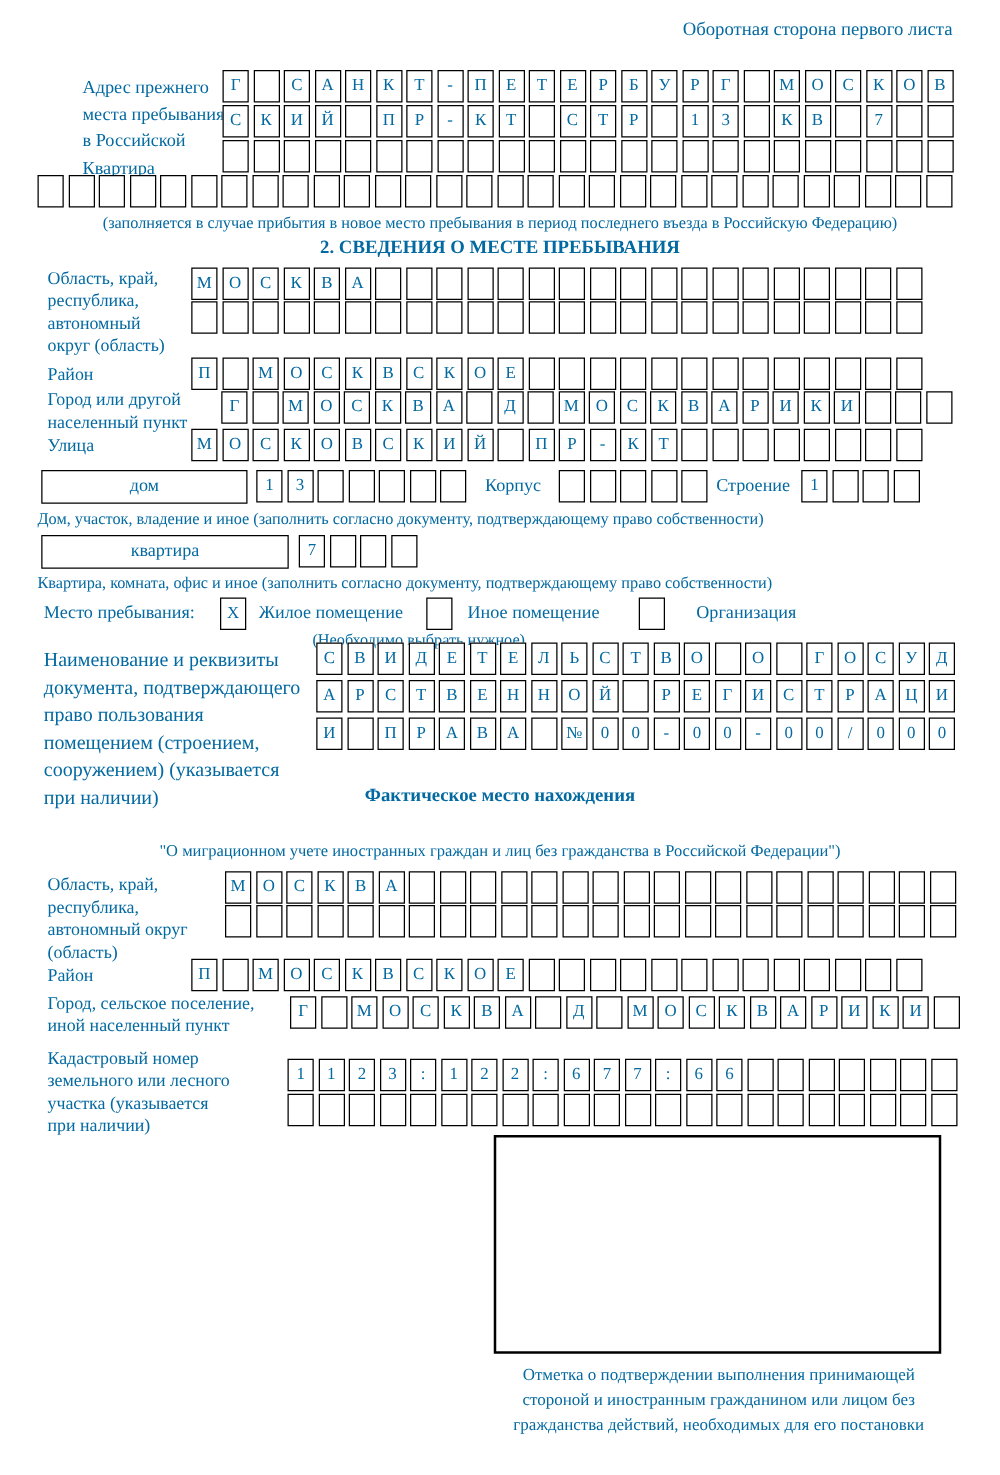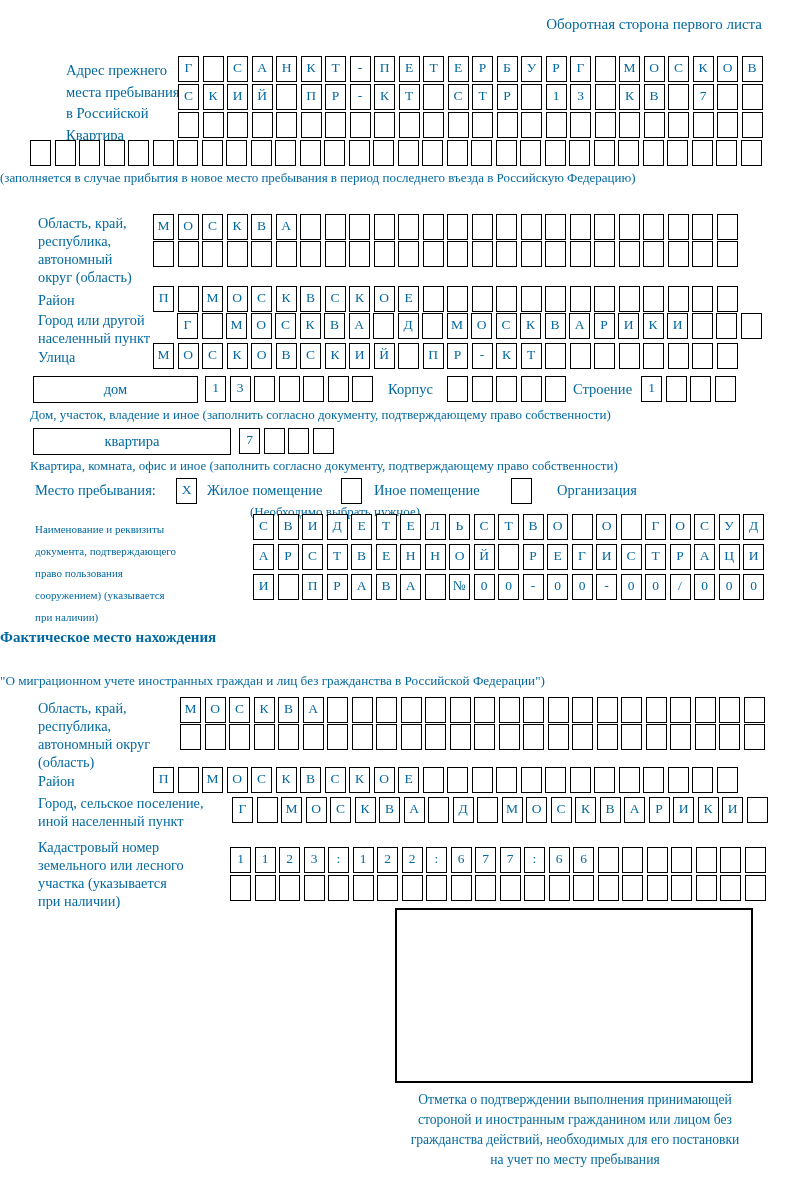--- a/index.html
+++ b/index.html
@@ -7,21 +7,21 @@
         font-family:"Liberation Serif","DejaVu Serif",serif;overflow:hidden;}
   .abs{position:absolute;}
   .label{font-size:14.3px;line-height:18px;white-space:nowrap;}
   .label-lg{font-size:14.6px;line-height:21.5px;white-space:nowrap;}
   .ln{display:block;}
   .cells{white-space:nowrap;height:27px;}
   .cell{display:inline-block;box-sizing:border-box;width:21px;height:26px;
         border:1.5px solid #000;margin-right:3.5px;text-align:center;
         font-size:13.5px;line-height:22px;vertical-align:top;background:#fff;}
   .note{font-size:13px;line-height:16px;}
-  .center{left:0;width:800px;}
+  .center{left:0;width:800px;text-align:center;}
   .title{font-weight:bold;font-size:15px;}
   .longbox{box-sizing:border-box;border:1.6px solid #000;height:27px;text-align:center;
         font-size:14.5px;line-height:24px;}
   .inline-lbl{font-size:14.5px;line-height:27px;white-space:nowrap;}
   .stampbox{box-sizing:border-box;border:2px solid #000;background:#fff;}
   .caption{font-size:13.6px;line-height:20px;text-align:center;}
 </style>
 </head>
 <body>
 
@@ -34,20 +34,21 @@
     <span class="ln">места пребывания</span>
     <span class="ln">в Российской</span>
     <span class="ln">Квартира</span>
   </div>
   <div class="cells abs" style="left:178px;top:56px;"><span class="cell">Г</span><span class="cell"></span><span class="cell">С</span><span class="cell">А</span><span class="cell">Н</span><span class="cell">К</span><span class="cell">Т</span><span class="cell">-</span><span class="cell">П</span><span class="cell">Е</span><span class="cell">Т</span><span class="cell">Е</span><span class="cell">Р</span><span class="cell">Б</span><span class="cell">У</span><span class="cell">Р</span><span class="cell">Г</span><span class="cell"></span><span class="cell">М</span><span class="cell">О</span><span class="cell">С</span><span class="cell">К</span><span class="cell">О</span><span class="cell">В</span></div>
   <div class="cells abs" style="left:178px;top:84px;"><span class="cell">С</span><span class="cell">К</span><span class="cell">И</span><span class="cell">Й</span><span class="cell"></span><span class="cell">П</span><span class="cell">Р</span><span class="cell">-</span><span class="cell">К</span><span class="cell">Т</span><span class="cell"></span><span class="cell">С</span><span class="cell">Т</span><span class="cell">Р</span><span class="cell"></span><span class="cell">1</span><span class="cell">3</span><span class="cell"></span><span class="cell">К</span><span class="cell">В</span><span class="cell"></span><span class="cell">7</span><span class="cell"></span><span class="cell"></span></div>
   <div class="cells abs" style="left:178px;top:112px;"><span class="cell"></span><span class="cell"></span><span class="cell"></span><span class="cell"></span><span class="cell"></span><span class="cell"></span><span class="cell"></span><span class="cell"></span><span class="cell"></span><span class="cell"></span><span class="cell"></span><span class="cell"></span><span class="cell"></span><span class="cell"></span><span class="cell"></span><span class="cell"></span><span class="cell"></span><span class="cell"></span><span class="cell"></span><span class="cell"></span><span class="cell"></span><span class="cell"></span><span class="cell"></span><span class="cell"></span></div>
   <div class="cells abs" style="left:30px;top:140px;"><span class="cell"></span><span class="cell"></span><span class="cell"></span><span class="cell"></span><span class="cell"></span><span class="cell"></span><span class="cell"></span><span class="cell"></span><span class="cell"></span><span class="cell"></span><span class="cell"></span><span class="cell"></span><span class="cell"></span><span class="cell"></span><span class="cell"></span><span class="cell"></span><span class="cell"></span><span class="cell"></span><span class="cell"></span><span class="cell"></span><span class="cell"></span><span class="cell"></span><span class="cell"></span><span class="cell"></span><span class="cell"></span><span class="cell"></span><span class="cell"></span><span class="cell"></span><span class="cell"></span><span class="cell"></span></div>
   <div class="note abs center" style="top:170px;">(заполняется в случае прибытия в новое место пребывания в период последнего въезда в Российскую Федерацию)</div>
 
+  <div class="abs center title" style="top:190px;">2. СВЕДЕНИЯ О МЕСТЕ ПРЕБЫВАНИЯ</div>
 
   <div class="label abs" style="left:38px;top:214px;">
     <span class="ln">Область, край,</span>
     <span class="ln">республика,</span>
     <span class="ln">автономный</span>
     <span class="ln">округ (область)</span>
   </div>
   <div class="cells abs" style="left:153px;top:214px;"><span class="cell">М</span><span class="cell">О</span><span class="cell">С</span><span class="cell">К</span><span class="cell">В</span><span class="cell">А</span><span class="cell"></span><span class="cell"></span><span class="cell"></span><span class="cell"></span><span class="cell"></span><span class="cell"></span><span class="cell"></span><span class="cell"></span><span class="cell"></span><span class="cell"></span><span class="cell"></span><span class="cell"></span><span class="cell"></span><span class="cell"></span><span class="cell"></span><span class="cell"></span><span class="cell"></span><span class="cell"></span></div>
   <div class="cells abs" style="left:153px;top:241px;"><span class="cell"></span><span class="cell"></span><span class="cell"></span><span class="cell"></span><span class="cell"></span><span class="cell"></span><span class="cell"></span><span class="cell"></span><span class="cell"></span><span class="cell"></span><span class="cell"></span><span class="cell"></span><span class="cell"></span><span class="cell"></span><span class="cell"></span><span class="cell"></span><span class="cell"></span><span class="cell"></span><span class="cell"></span><span class="cell"></span><span class="cell"></span><span class="cell"></span><span class="cell"></span><span class="cell"></span></div>
 
@@ -77,24 +78,25 @@
 
   <div class="inline-lbl abs" style="left:35px;top:477px;">Место пребывания:</div>
   <span class="cell abs" style="left:176px;top:478px;">X</span>
   <div class="inline-lbl abs" style="left:207px;top:477px;">Жилое помещение</div>
   <span class="cell abs" style="left:341px;top:478px;"></span>
   <div class="inline-lbl abs" style="left:374px;top:477px;">Иное помещение</div>
   <span class="cell abs" style="left:511px;top:478px;"></span>
   <div class="inline-lbl abs" style="left:557px;top:477px;">Организация</div>
   <div class="note abs" style="left:135px;top:504px;width:400px;text-align:center;">(Необходимо выбрать нужное)</div>
 
-  <div class="label abs" style="left:35px;top:518px;line-height:22px;font-size:11px;">
+  <div class="label abs" style="left:35px;top:518px;line-height:22px;font-size:16px;">
     <span class="ln">Наименование и реквизиты</span>
     <span class="ln">документа, подтверждающего</span>
     <span class="ln">право пользования</span>
+    <span class="ln">помещением (строением,</span>
     <span class="ln">сооружением) (указывается</span>
     <span class="ln">при наличии)</span>
   </div>
   <div class="cells abs" style="left:253px;top:514px;"><span class="cell">С</span><span class="cell">В</span><span class="cell">И</span><span class="cell">Д</span><span class="cell">Е</span><span class="cell">Т</span><span class="cell">Е</span><span class="cell">Л</span><span class="cell">Ь</span><span class="cell">С</span><span class="cell">Т</span><span class="cell">В</span><span class="cell">О</span><span class="cell"></span><span class="cell">О</span><span class="cell"></span><span class="cell">Г</span><span class="cell">О</span><span class="cell">С</span><span class="cell">У</span><span class="cell">Д</span></div>
   <div class="cells abs" style="left:253px;top:544px;"><span class="cell">А</span><span class="cell">Р</span><span class="cell">С</span><span class="cell">Т</span><span class="cell">В</span><span class="cell">Е</span><span class="cell">Н</span><span class="cell">Н</span><span class="cell">О</span><span class="cell">Й</span><span class="cell"></span><span class="cell">Р</span><span class="cell">Е</span><span class="cell">Г</span><span class="cell">И</span><span class="cell">С</span><span class="cell">Т</span><span class="cell">Р</span><span class="cell">А</span><span class="cell">Ц</span><span class="cell">И</span></div>
   <div class="cells abs" style="left:253px;top:574px;"><span class="cell">И</span><span class="cell"></span><span class="cell">П</span><span class="cell">Р</span><span class="cell">А</span><span class="cell">В</span><span class="cell">А</span><span class="cell"></span><span class="cell">№</span><span class="cell">0</span><span class="cell">0</span><span class="cell">-</span><span class="cell">0</span><span class="cell">0</span><span class="cell">-</span><span class="cell">0</span><span class="cell">0</span><span class="cell">/</span><span class="cell">0</span><span class="cell">0</span><span class="cell">0</span></div>
 
   <div class="abs center title" style="top:629px;font-size:15px;">Фактическое место нахождения</div>
   <div class="note abs center" style="top:673px;font-size:13.2px;">"О миграционном учете иностранных граждан и лиц без гражданства в Российской Федерации")</div>
 
@@ -123,16 +125,15 @@
     <span class="ln">при наличии)</span>
   </div>
   <div class="cells abs" style="left:230px;top:847px;"><span class="cell">1</span><span class="cell">1</span><span class="cell">2</span><span class="cell">3</span><span class="cell">:</span><span class="cell">1</span><span class="cell">2</span><span class="cell">2</span><span class="cell">:</span><span class="cell">6</span><span class="cell">7</span><span class="cell">7</span><span class="cell">:</span><span class="cell">6</span><span class="cell">6</span><span class="cell"></span><span class="cell"></span><span class="cell"></span><span class="cell"></span><span class="cell"></span><span class="cell"></span><span class="cell"></span></div>
   <div class="cells abs" style="left:230px;top:875px;"><span class="cell"></span><span class="cell"></span><span class="cell"></span><span class="cell"></span><span class="cell"></span><span class="cell"></span><span class="cell"></span><span class="cell"></span><span class="cell"></span><span class="cell"></span><span class="cell"></span><span class="cell"></span><span class="cell"></span><span class="cell"></span><span class="cell"></span><span class="cell"></span><span class="cell"></span><span class="cell"></span><span class="cell"></span><span class="cell"></span><span class="cell"></span><span class="cell"></span></div>
 
   <div class="stampbox abs" style="left:395px;top:908px;width:358px;height:175px;"></div>
   <div class="caption abs" style="left:385px;top:1090px;width:380px;">
     <span class="ln">Отметка о подтверждении выполнения принимающей</span>
     <span class="ln">стороной и иностранным гражданином или лицом без</span>
     <span class="ln">гражданства действий, необходимых для его постановки</span>
-    <span class="ln">на учет по месту пребывания</span>
   </div>
 
 </div>
 
 </body></html>

